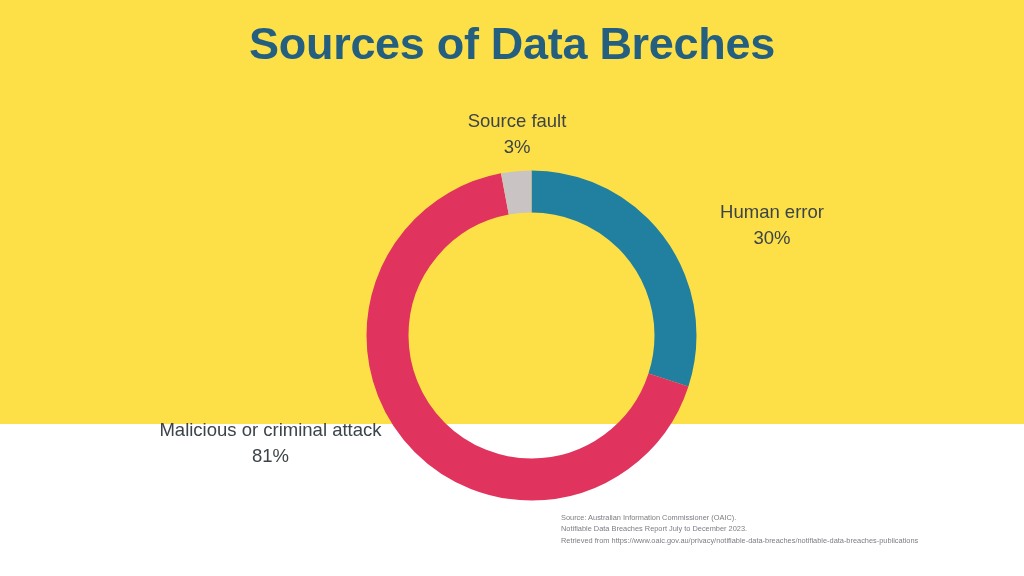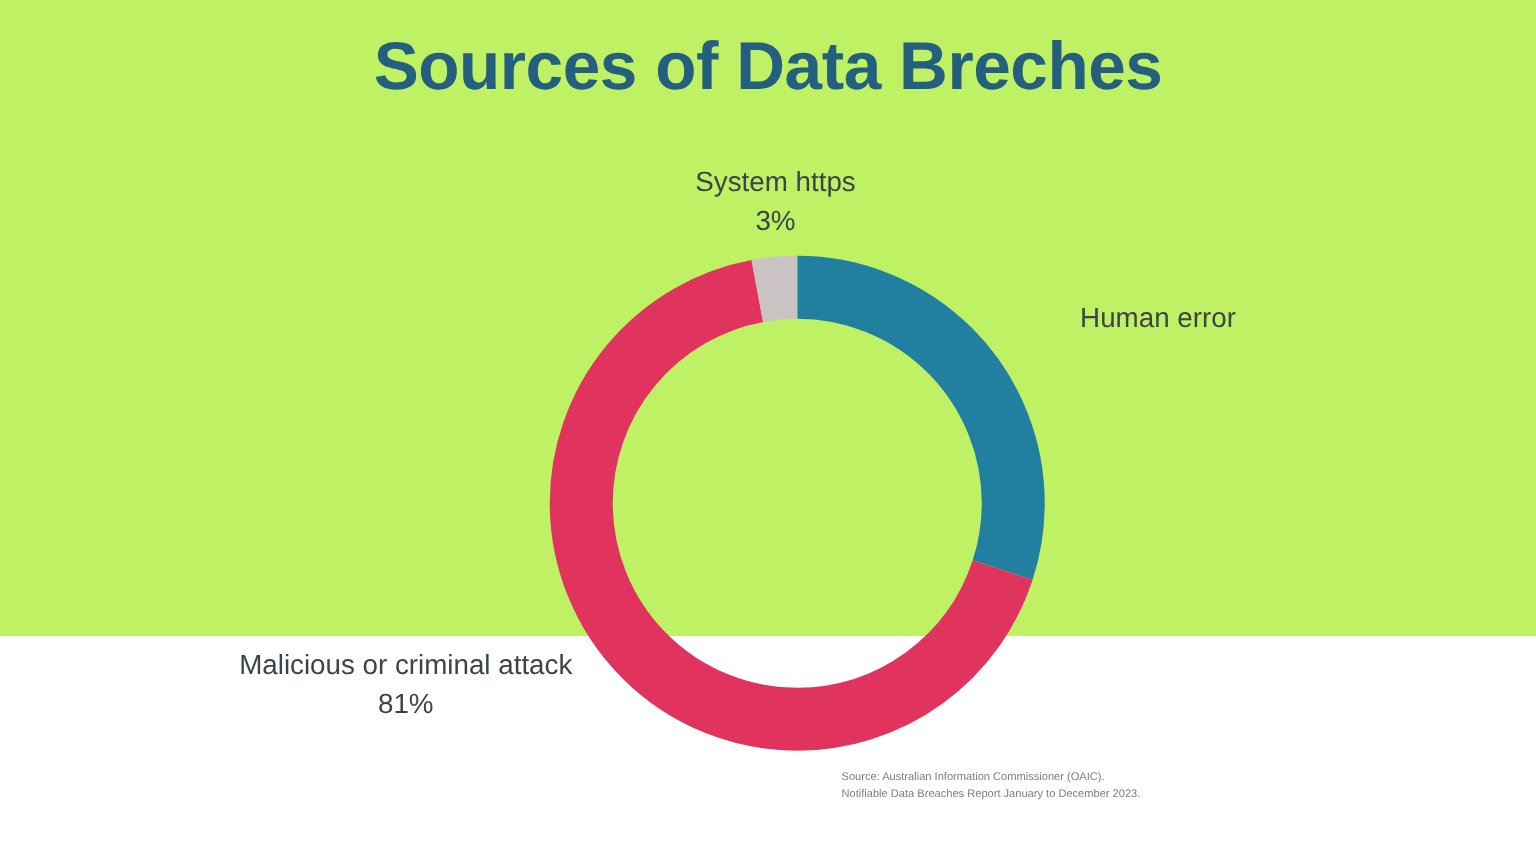--- a/index.html
+++ b/index.html
@@ -12,21 +12,21 @@
     background: #ffffff;
     font-family: "Liberation Sans", sans-serif;
     overflow: hidden;
     position: relative;
   }
   #slide {
     position: absolute;
     inset: 0;
     width: 1024px;
     height: 424px;
-    background: #bef264;
+    background: #fde047;
     text-decoration: underline;
   }
   
   #chart-title {
     position: absolute;
     top: 18px;
     left: 0;
     width: 1024px;
     text-align: center;
     font-size: 45px;
@@ -67,21 +67,21 @@
     top: 108px;
     width: 160px;
   }
   #label-human-error {
     left: 688px;
     top: 199px;
     width: 168px;
   }
   #label-malicious {
     left: 138px;
-    top: 430px;
+    top: 417px;
     width: 265px;
   }
   
   #source-note {
     position: absolute;
     left: 561px;
     top: 512px;
     width: 420px;
     font-family: "Liberation Sans", sans-serif;
     font-size: 7.4px;
@@ -108,31 +108,33 @@
         <circle cx="165.5" cy="165.5" r="144" stroke="#2180A0" stroke-dasharray="271.43 633.35" stroke-dashoffset="0"></circle>
 
         <circle cx="165.5" cy="165.5" r="144" stroke="#E0335D" stroke-dasharray="606.20 298.58" stroke-dashoffset="-271.43"></circle>
 
         <circle cx="165.5" cy="165.5" r="144" stroke="#C9C3C4" stroke-dasharray="27.14 877.64" stroke-dashoffset="-877.63"></circle>
       </g>
     </svg>
   </div>
 
   <div id="label-system-fault" class="slice-label">
-    <span>System https</span>
+    <span>Source fault</span>
     <span class="value">3%</span>
   </div>
 
   <div id="label-human-error" class="slice-label">
     <span>Human error</span>
+    <span class="value">30%</span>
   </div>
 
   <div id="label-malicious" class="slice-label">
     <span>Malicious or criminal attack</span>
     <span class="value">81%</span>
   </div>
 
   <div id="source-note">
     <div>Source: Australian Information Commissioner (OAIC).</div>
-    <div>Notifiable Data Breaches Report January to December 2023.</div>
+    <div>Notifiable Data Breaches Report July to December 2023.</div>
+    <div>Retrieved from https://www.oaic.gov.au/privacy/notifiable-data-breaches/notifiable-data-breaches-publications</div>
   </div>
 
 </div>
 
 </body></html>

